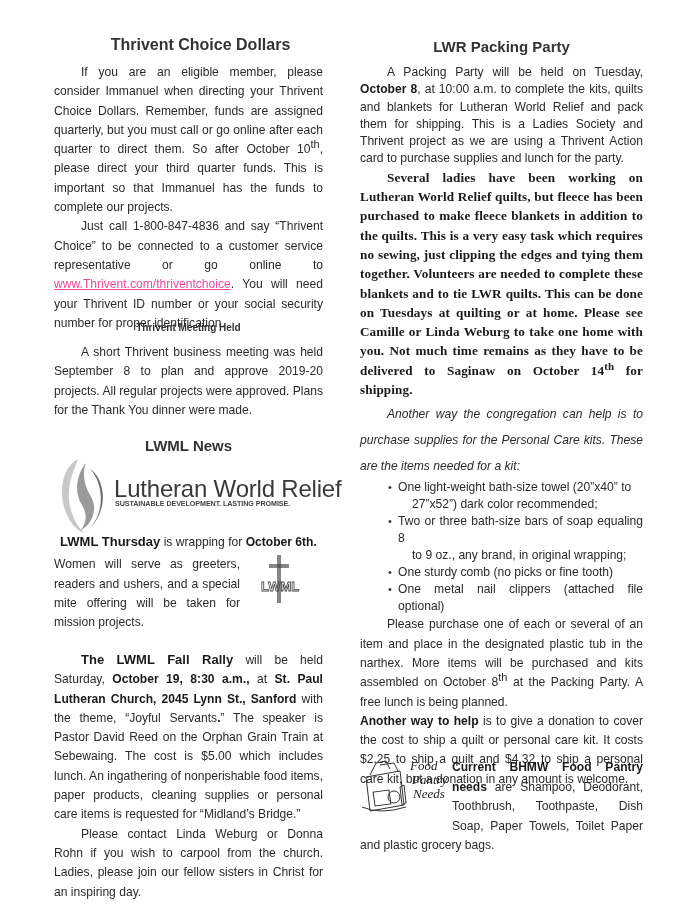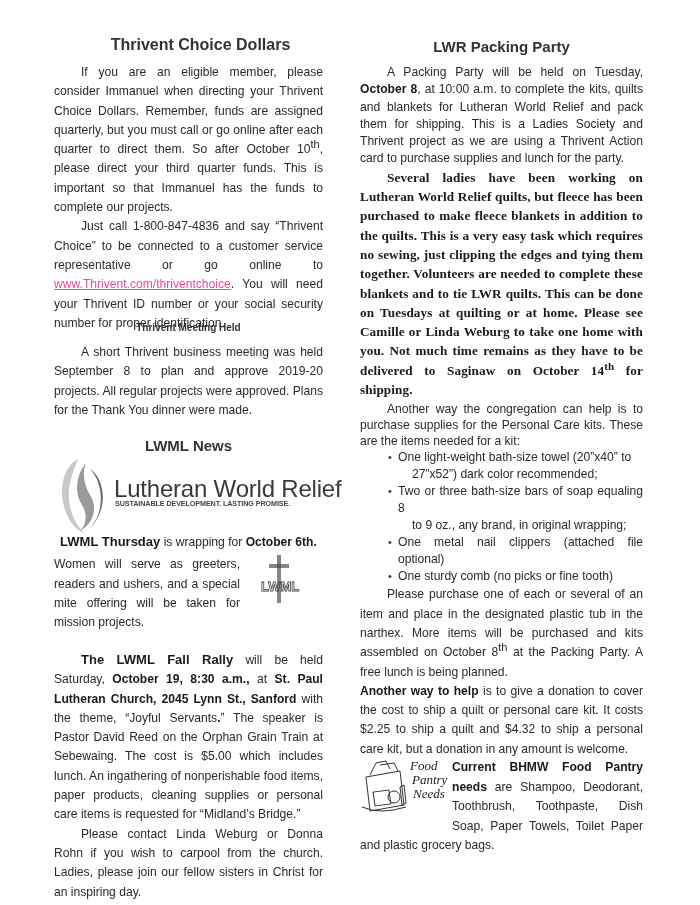--- a/index.html
+++ b/index.html
@@ -78,26 +78,26 @@
   </div>
 </div>
 
 <div class="col col-right">
 
   <h2 style="position:absolute; top:38px; left:0; width:283px; font-size:15px;">LWR Packing Party</h2>
 
   <div style="position:absolute; top:64px; left:0; width:283px;">
     <p class="indent" style="line-height:17.3px;"><span>A Packing Party will be held on Tuesday, </span><b>October 8</b><span>, at 10:00 a.m. to complete the kits, quilts and blankets for Lutheran World Relief and pack them for shipping.  This is a Ladies Society and Thrivent project as we are using a Thrivent Action card to purchase supplies and lunch for the party.</span></p>
     <p class="indent serif-bold"><span>Several ladies have been working on Lutheran World Relief quilts, but fleece has been purchased to make fleece blankets in addition to the quilts.  This is a very easy task which requires no sewing, just clipping the edges and tying them together.  Volunteers are needed to complete these blankets and to tie LWR quilts.  This can be done on Tuesdays at quilting or at home.  Please see Camille or Linda Weburg to take one home with you. Not much time remains as they have to be delivered to Saginaw on October 14</span><sup>th</sup><span> for shipping.</span></p>
-    <p class="indent" style="line-height:16px; margin-top:2px;">Another way the congregation can help is to purchase supplies for the Personal Care kits.  These are the items needed for a kit:</p>
+    <p class="indent" style="line-height:26px; margin-top:2px;font-style:italic;">Another way the congregation can help is to purchase supplies for the Personal Care kits.  These are the items needed for a kit:</p>
     <ul>
       <li><span>One light-weight bath-size towel (20”x40” to</span><span class="hang">27”x52”) dark color recommended;</span></li>
       <li><span>Two or three bath-size bars of soap equaling 8</span><span class="hang">to 9 oz., any brand, in original wrapping;</span></li>
+      <li><span>One sturdy comb (no picks or fine tooth)</span></li>
       <li><span>One metal nail clippers (attached file optional)</span></li>
-      <li><span>One sturdy comb (no picks or fine tooth)</span></li>
     </ul>
     <p class="indent"><span>Please purchase one of each or several of an item and place in the designated plastic tub in the narthex.  More items will be purchased and kits assembled on October 8</span><sup>th</sup><span> at the Packing Party.  A free lunch is being planned.</span></p>
     <p><b>Another way to help</b><span> is to give a donation to cover the cost to ship a quilt or personal care kit.  It costs $2.25 to ship a quilt and $4.32 to ship a personal care kit, but a donation in any amount is welcome.</span></p>
   </div>
 
   <div class="pantry-art">
     <svg width="95" height="58" viewBox="0 0 95 58">
       <g stroke="#333" fill="none" stroke-width="1">
         <path d="M6 20 L40 14 L44 48 L10 54 Z"></path>
         <path d="M10 18 L16 6 L26 4 L30 12"></path>

